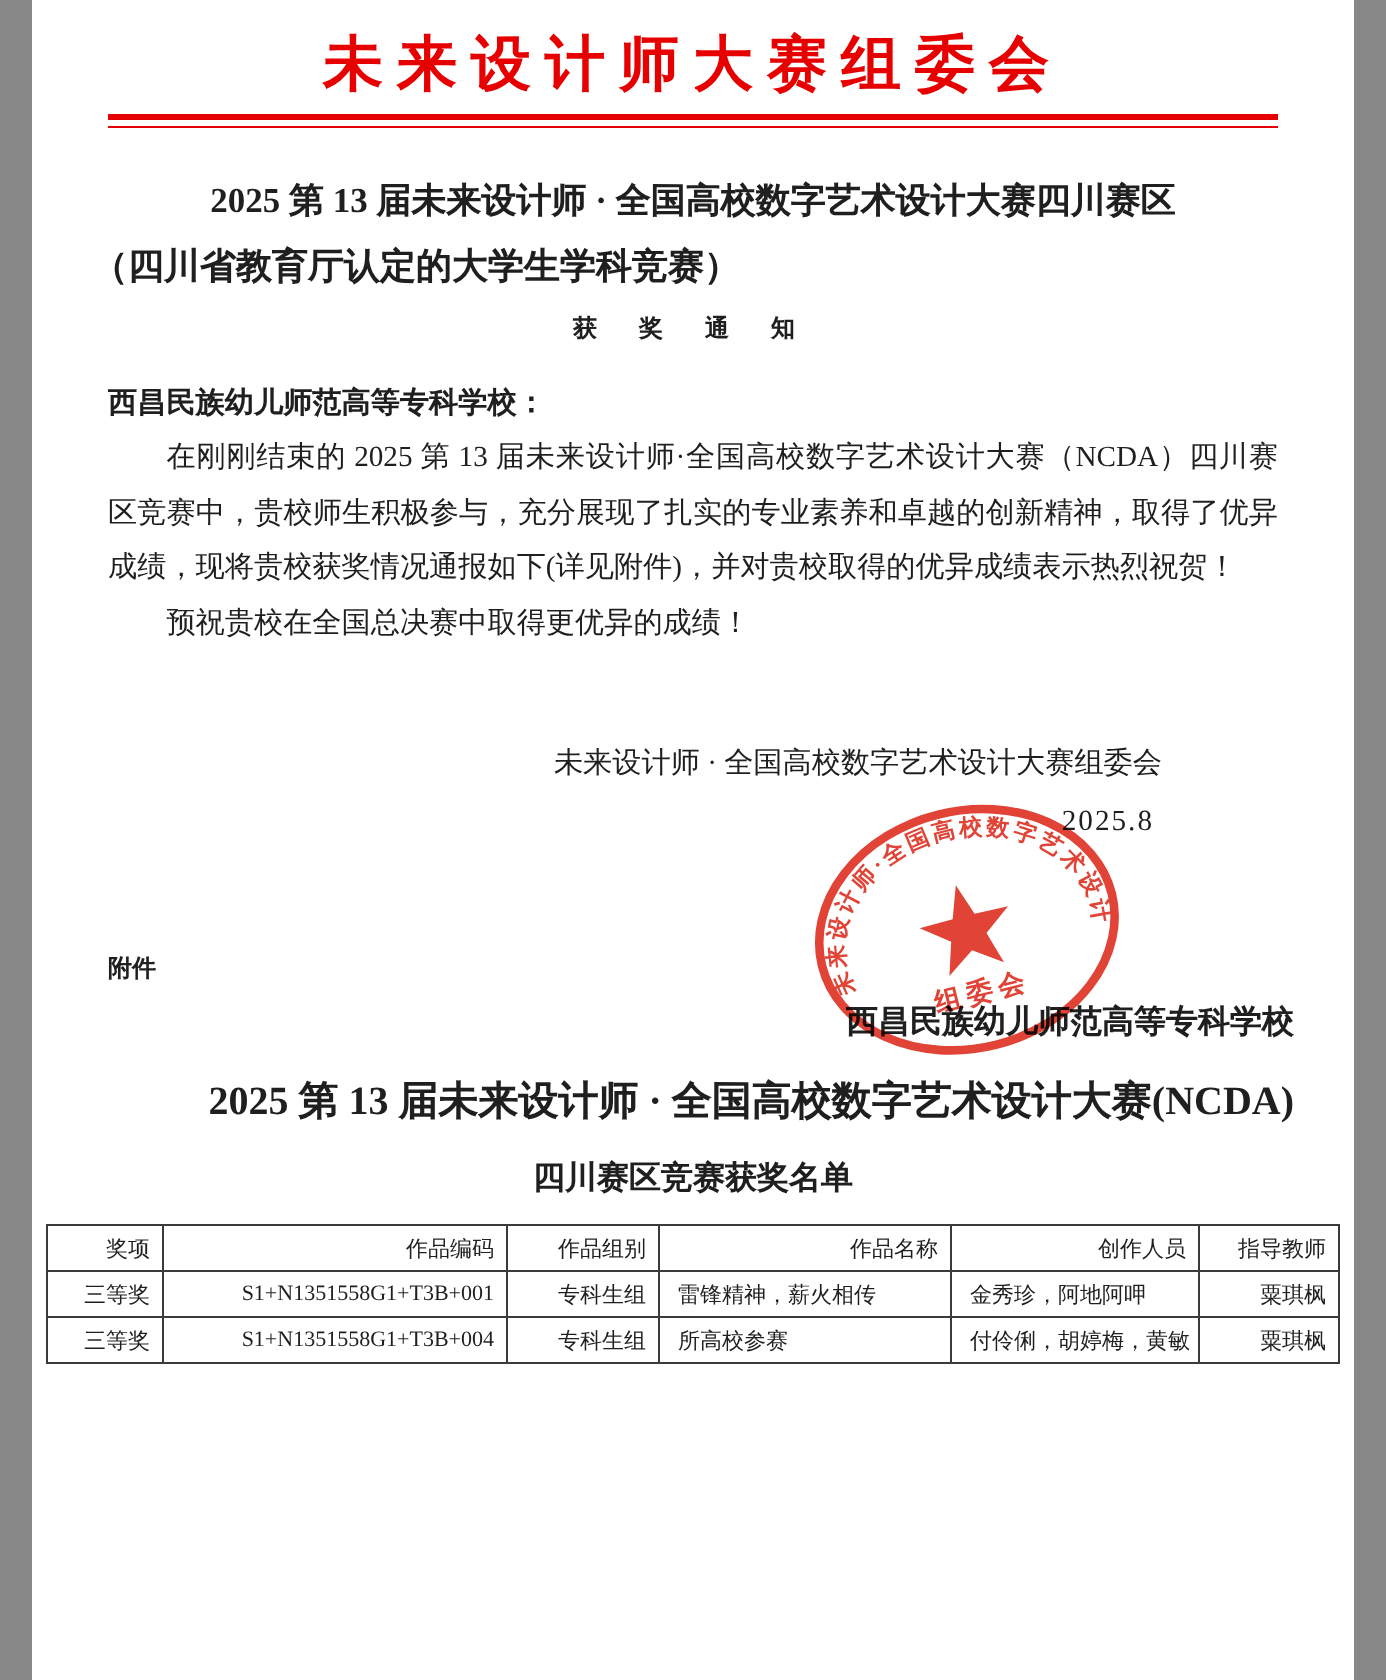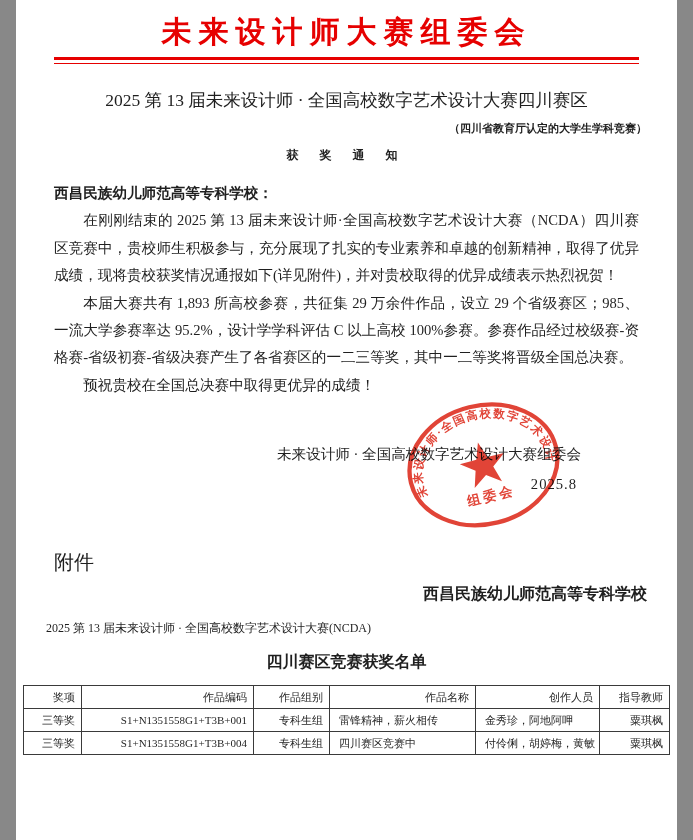--- a/index.html
+++ b/index.html
@@ -20,26 +20,26 @@
     letter-spacing:7px;
     color:#e60000;
   }
   .rule-wrap{margin:2px 38px 0;}
   .rule-thick{height:3px;background:#e60000;}
   .rule-thin{height:1.5px;background:#e60000;margin-top:2.5px;}
   .doc-title1{
     margin:24px 30px 0;
     text-align:center;
     font-size:17.5px;
-    font-weight:normal;
+    font-weight:bold;
   }
   .doc-title2{
     margin:9px 30px 0;
-    text-align:right;
-    font-size:11px;
+    text-align:left;
+    font-size:18px;
     font-weight:bold;
   }
   .notice-heading{
     margin:11px 30px 0;
     text-align:center;
     font-size:12px;
     font-weight:bold;
     letter-spacing:9px;
   }
   .body-block{
@@ -65,25 +65,25 @@
     position:absolute;
     left:383px;top:396px;
     width:168px;height:134px;
     transform:rotate(-14deg);
     opacity:0.88;
     mix-blend-mode:multiply;
     pointer-events:none;
   }
   .attach-label{
     margin:56px 38px 0;
-    font-size:20px;
-    font-weight:normal;
+    font-size:12px;
+    font-weight:bold;
   }
   .attach-h1{margin:8px 30px 0;text-align:right;font-size:16px;font-weight:bold;}
-  .attach-h2{margin:15px 30px 0;text-align:left;font-size:12px;font-weight:normal;}
+  .attach-h2{margin:15px 30px 0;text-align:right;font-size:20px;font-weight:bold;}
   .attach-h3{margin:15px 30px 0;text-align:center;font-size:16px;font-weight:bold;}
   table.awards{
     margin:12px auto 0;
     width:646px;
     border-collapse:collapse;
     font-size:11px;
     table-layout:fixed;
   }
   table.awards th,table.awards td{
     border:1px solid #3a3a3a;
@@ -113,21 +113,20 @@
     <div class="rule-thin"></div>
   </div>
 
   <div class="doc-title1">2025 第 13 届未来设计师 · 全国高校数字艺术设计大赛四川赛区</div>
   <div class="doc-title2">（四川省教育厅认定的大学生学科竞赛）</div>
   <div class="notice-heading">获 奖 通 知</div>
 
   <div class="body-block">
     <div class="salutation">西昌民族幼儿师范高等专科学校：</div>
     <p class="para">在刚刚结束的 2025 第 13 届未来设计师·全国高校数字艺术设计大赛（NCDA）四川赛区竞赛中，贵校师生积极参与，充分展现了扎实的专业素养和卓越的创新精神，取得了优异成绩，现将贵校获奖情况通报如下(详见附件)，并对贵校取得的优异成绩表示热烈祝贺！</p>
-    <p class="para">本届大赛共有 1,893 所高校参赛，共征集 29 万余件作品，设立 29 个省级赛区；985、一流大学参赛率达 95.2%，设计学学科评估 C 以上高校 100%参赛。参赛作品经过校级赛-资格赛-省级初赛-省级决赛产生了各省赛区的一二三等奖，其中一二等奖将晋级全国总决赛。</p>
     <p class="para">预祝贵校在全国总决赛中取得更优异的成绩！</p>
   </div>
 
   <div class="sig-line">未来设计师 · 全国高校数字艺术设计大赛组委会</div>
   <div class="sig-date">2025.8</div>
 
   <svg class="stamp" viewBox="0 0 170 140" xmlns="http://www.w3.org/2000/svg">
     <ellipse cx="85" cy="72" rx="78" ry="62" fill="none" stroke="#dd2a1b" stroke-width="4.5"></ellipse>
     <polygon fill="#dd2a1b" points="85,48 90.9,64.9 108.8,65.3 94.5,76.1 99.7,93.2 85,83 70.3,93.2 75.5,76.1 61.2,65.3 79.1,64.9"></polygon>
     <defs>
@@ -169,20 +168,20 @@
         <td>S1+N1351558G1+T3B+001</td>
         <td>专科生组</td>
         <td class="left">雷锋精神，薪火相传</td>
         <td class="left">金秀珍，阿地阿呷</td>
         <td>粟琪枫</td>
       </tr>
       <tr>
         <td>三等奖</td>
         <td>S1+N1351558G1+T3B+004</td>
         <td>专科生组</td>
-        <td class="left">四川赛区竞赛中</td>
+        <td class="left">所高校参赛</td>
         <td class="left">付伶俐，胡婷梅，黄敏</td>
         <td>粟琪枫</td>
       </tr>
     </tbody>
   </table>
 
 </div>
 
 </body></html>

